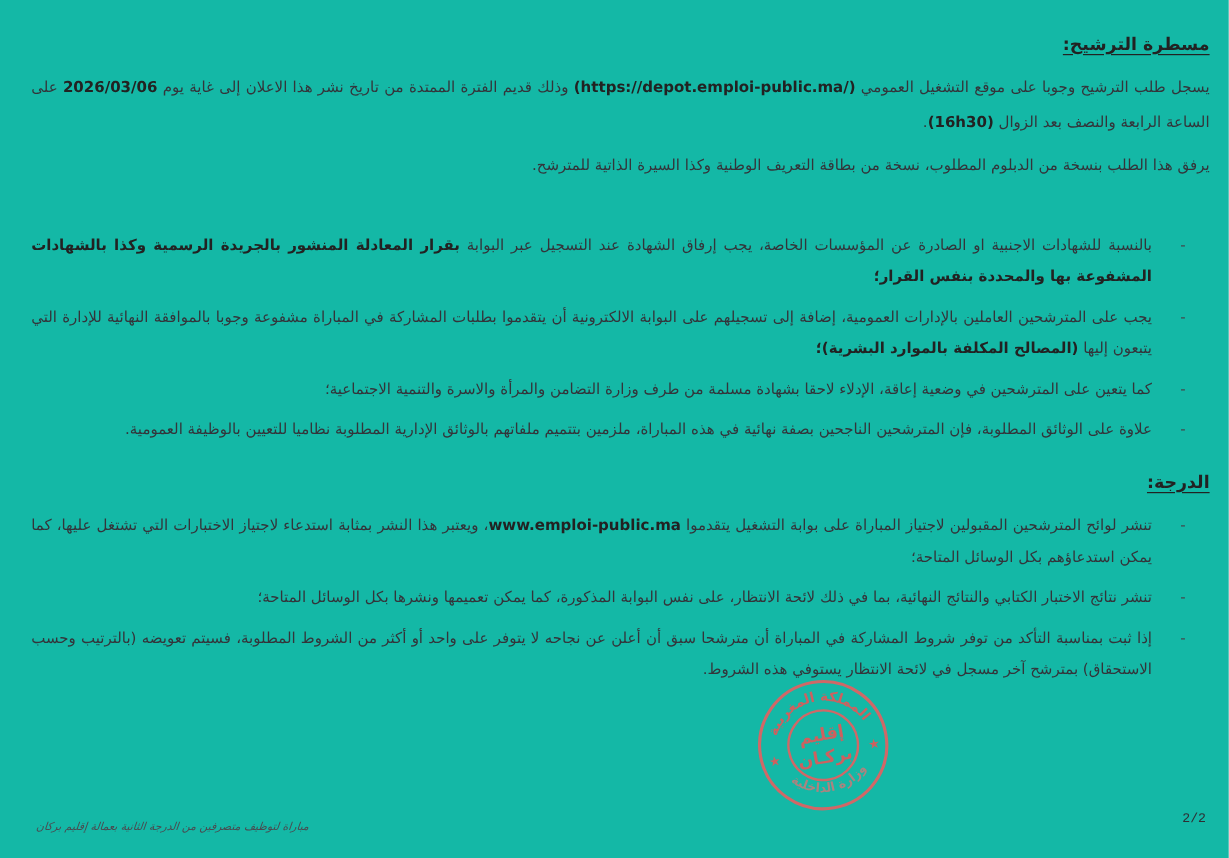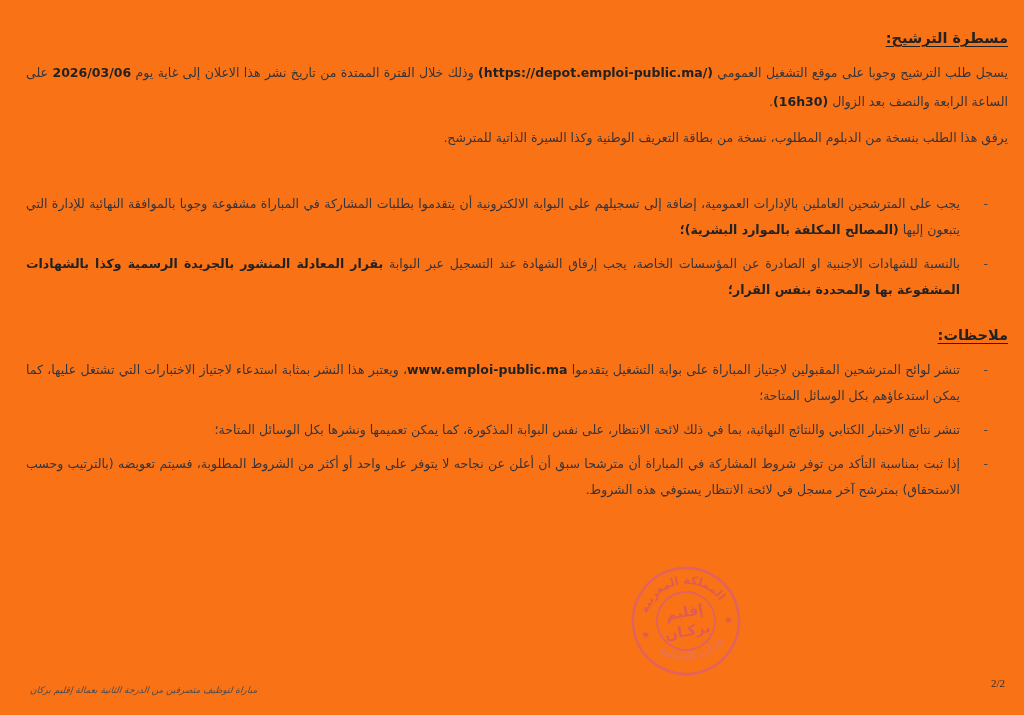--- a/index.html
+++ b/index.html
@@ -1,20 +1,20 @@
 <!DOCTYPE html>
 <html lang="ar" dir="rtl"><head>
 <meta charset="utf-8">
 <style>
   html,body{margin:0;padding:0;background:#e8e8e8;}
   .page{
     position:relative;
     width:1024px;height:715px;
     margin:0 auto;
-    background:#f97316;
+    background:#14b8a6;
     font-family:"DejaVu Sans",sans-serif;
     direction:rtl;
     color:#34343a;
     overflow:hidden;
     box-sizing:border-box;
   }
   .content{position:absolute;top:30px;right:16px;left:26px;}
   .sec-title{
     font-size:14.5px;font-weight:bold;color:#222;
     text-decoration:underline;text-underline-offset:3px;
@@ -48,47 +48,49 @@
   }
   .footer-note{
     position:absolute;left:30px;bottom:20px;
     font-size:9px;font-style:italic;color:#4a4a50;
     direction:rtl;
     transform:skewX(-6deg);
   }
   .page-number{
     position:absolute;right:19px;bottom:26px;
     direction:ltr;
-    font-size:11px;color:#2e2e33;font-family:Liberation Serif, serif;
+    font-size:11px;color:#2e2e33;font-family:Liberation Mono, monospace;
   }
 </style>
 </head>
 <body>
 
 <div class="page">
 
   <div class="content">
 
     <h2 class="sec-title">مسطرة الترشيح:</h2>
 
-    <p class="para"><span>يسجل طلب الترشيح وجوبا على موقع التشغيل العمومي </span><span class="b ltr" dir="ltr">(https://depot.emploi-public.ma/)</span><span> وذلك خلال الفترة الممتدة من تاريخ نشر هذا الاعلان إلى غاية يوم </span><span class="b ltr" dir="ltr">2026/03/06</span><span> على الساعة الرابعة والنصف بعد الزوال </span><span class="b ltr" dir="ltr">(16h30)</span><span>.</span></p>
+    <p class="para"><span>يسجل طلب الترشيح وجوبا على موقع التشغيل العمومي </span><span class="b ltr" dir="ltr">(https://depot.emploi-public.ma/)</span><span> وذلك قديم الفترة الممتدة من تاريخ نشر هذا الاعلان إلى غاية يوم </span><span class="b ltr" dir="ltr">2026/03/06</span><span> على الساعة الرابعة والنصف بعد الزوال </span><span class="b ltr" dir="ltr">(16h30)</span><span>.</span></p>
 
     <p class="para">يرفق هذا الطلب بنسخة من الدبلوم المطلوب، نسخة من بطاقة التعريف الوطنية وكذا السيرة الذاتية للمترشح.</p>
 
     <div class="gap-lg"></div>
 
 
     <ul class="dash-list">
+      <li><span>بالنسبة للشهادات الاجنبية او الصادرة عن المؤسسات الخاصة، يجب إرفاق الشهادة عند التسجيل عبر البوابة </span><span class="b">بقرار المعادلة المنشور بالجريدة الرسمية وكذا بالشهادات المشفوعة بها والمحددة بنفس القرار؛</span></li>
       <li><span>يجب على المترشحين العاملين بالإدارات العمومية، إضافة إلى تسجيلهم على البوابة الالكترونية أن يتقدموا بطلبات المشاركة في المباراة مشفوعة وجوبا بالموافقة النهائية للإدارة التي يتبعون إليها </span><span class="b">(المصالح المكلفة بالموارد البشرية)؛</span></li>
-      <li><span>بالنسبة للشهادات الاجنبية او الصادرة عن المؤسسات الخاصة، يجب إرفاق الشهادة عند التسجيل عبر البوابة </span><span class="b">بقرار المعادلة المنشور بالجريدة الرسمية وكذا بالشهادات المشفوعة بها والمحددة بنفس القرار؛</span></li>
+      <li><span>كما يتعين على المترشحين في وضعية إعاقة، الإدلاء لاحقا بشهادة مسلمة من طرف وزارة التضامن والمرأة والاسرة والتنمية الاجتماعية؛</span></li>
+      <li><span>علاوة على الوثائق المطلوبة، فإن المترشحين الناجحين بصفة نهائية في هذه المباراة، ملزمين بتتميم ملفاتهم بالوثائق الإدارية المطلوبة نظاميا للتعيين بالوظيفة العمومية.</span></li>
     </ul>
 
     <div class="gap-md"></div>
 
-    <h2 class="sec-title">ملاحظات:</h2>
+    <h2 class="sec-title">الدرجة:</h2>
 
     <ul class="dash-list">
       <li><span>تنشر لوائح المترشحين المقبولين لاجتياز المباراة على بوابة التشغيل يتقدموا </span><span class="b ltr" dir="ltr">www.emploi-public.ma</span><span>، ويعتبر هذا النشر بمثابة استدعاء لاجتياز الاختبارات التي تشتغل عليها، كما يمكن استدعاؤهم بكل الوسائل المتاحة؛</span></li>
       <li><span>تنشر نتائج الاختبار الكتابي والنتائج النهائية، بما في ذلك لائحة الانتظار، على نفس البوابة المذكورة، كما يمكن تعميمها ونشرها بكل الوسائل المتاحة؛</span></li>
       <li><span>إذا ثبت بمناسبة التأكد من توفر شروط المشاركة في المباراة أن مترشحا سبق أن أعلن عن نجاحه لا يتوفر على واحد أو أكثر من الشروط المطلوبة، فسيتم تعويضه (بالترتيب وحسب الاستحقاق) بمترشح آخر مسجل في لائحة الانتظار يستوفي هذه الشروط.</span></li>
     </ul>
 
   </div>
 
   <div class="stamp">

